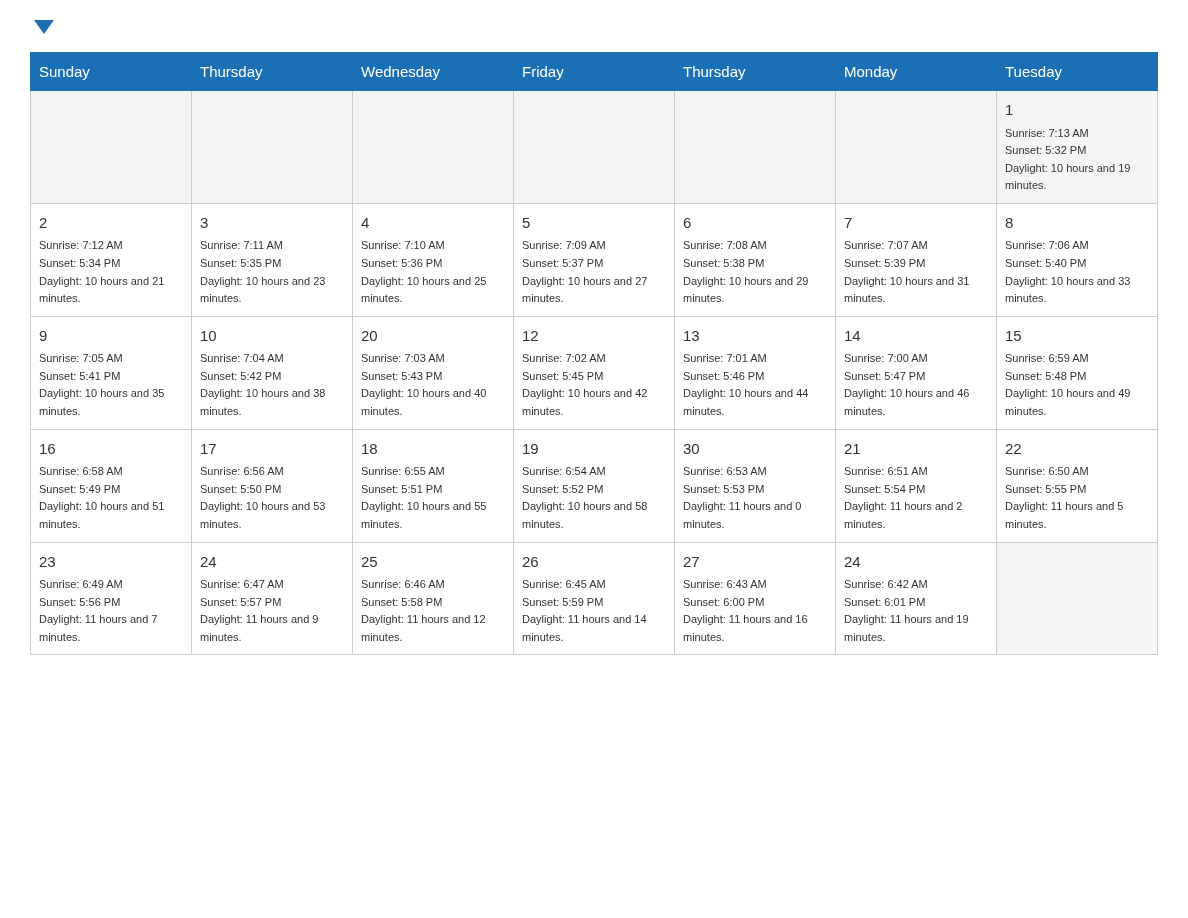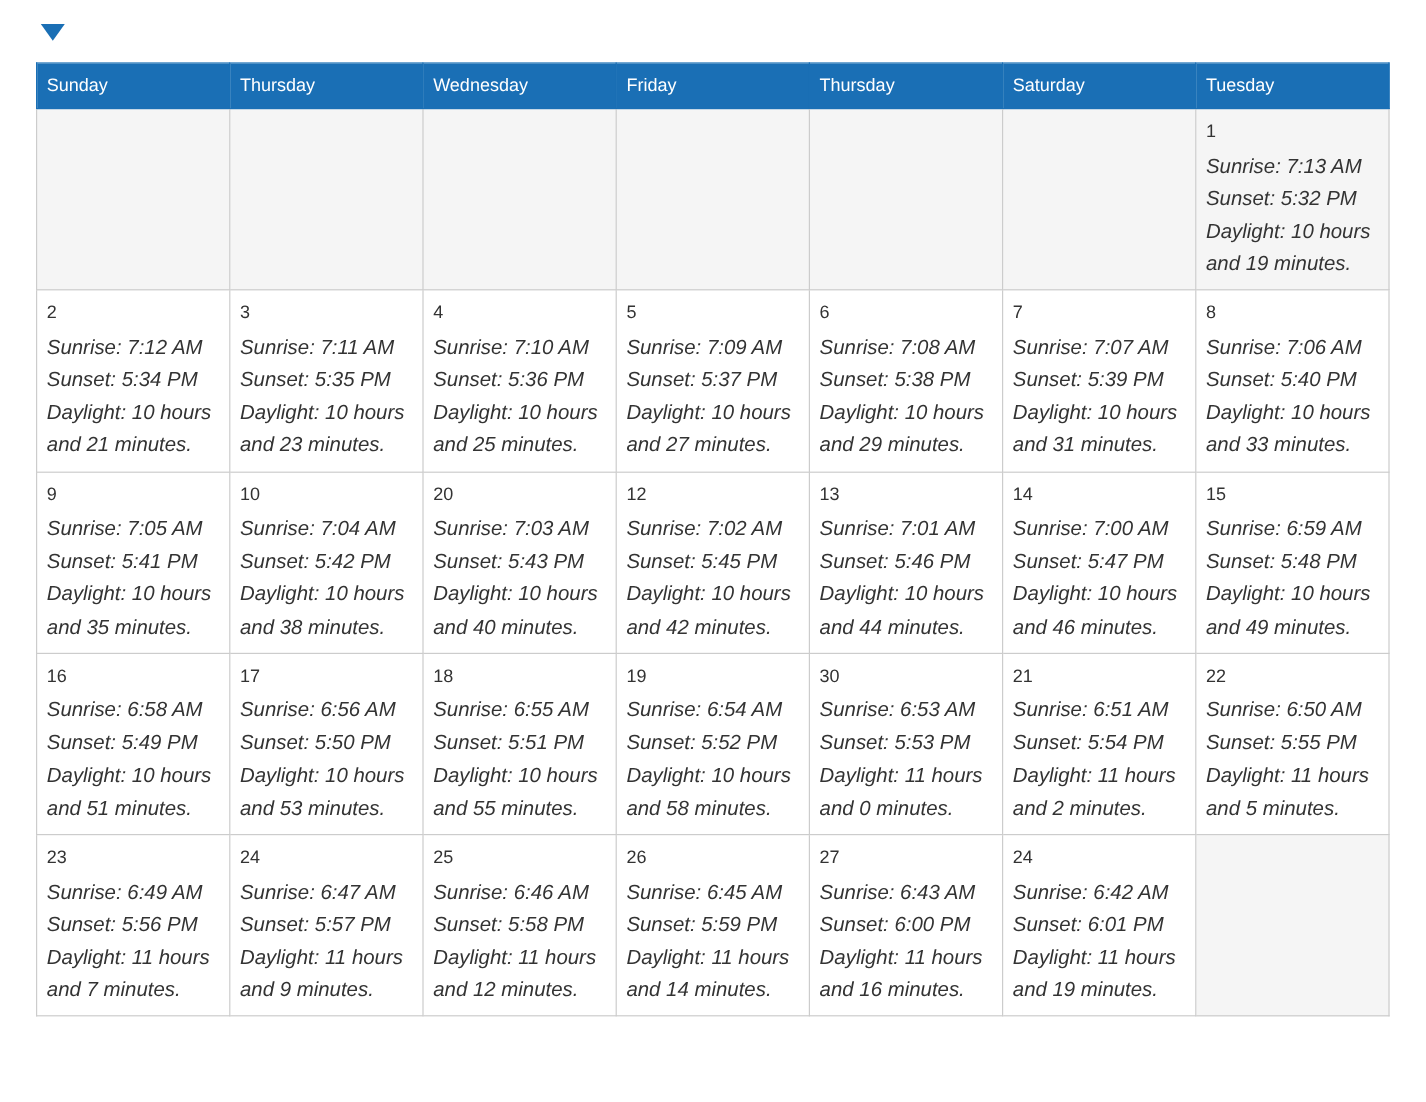--- a/index.html
+++ b/index.html
@@ -82,24 +82,23 @@
     .calendar tr:first-child td {
       background: #f5f5f5;
     }
     .day-number {
       font-size: 15px;
       font-weight: normal;
       display: block;
       margin-bottom: 3px;
     }
     .day-info {
-      font-size: 17px;
+      font-size: 11px;
       color: #333;
       line-height: 1.6;
-      font-style: italic;
     }
   </style>
 </head>
 <body>
 
 <div class="header">
   <div class="logo">
     <div class="logo-text-general">
       <span></span>
         <span class="logo-arrow"></span>
@@ -113,21 +112,21 @@
 </div>
 
 <table class="calendar">
   <thead>
     <tr>
     <th>Sunday</th>
         <th>Thursday</th>
         <th>Wednesday</th>
         <th>Friday</th>
         <th>Thursday</th>
-        <th>Saturday</th>
+        <th>Monday</th>
         <th>Tuesday</th>
       </tr>
   </thead>
   <tbody id="calendar-body">
   <tr>
         <td style="background: rgb(245, 245, 245);"></td>
         <td style="background: rgb(245, 245, 245);"></td>
         <td style="background: rgb(245, 245, 245);"></td>
         <td style="background: rgb(245, 245, 245);"></td>
         <td style="background: rgb(245, 245, 245);"></td>

